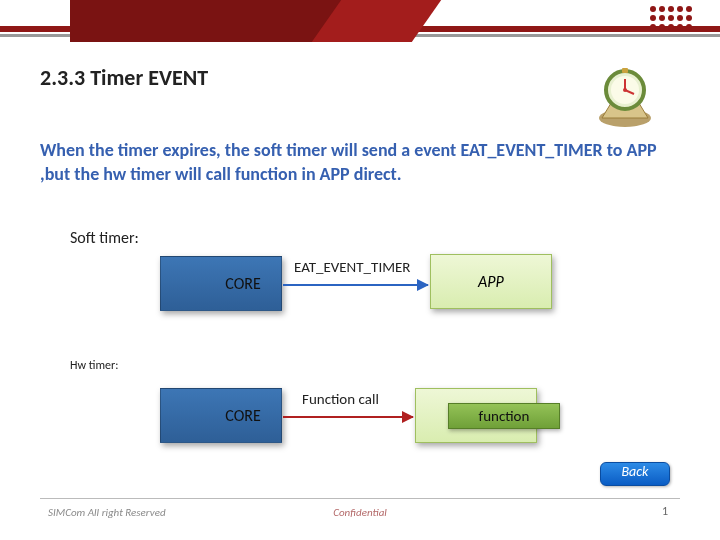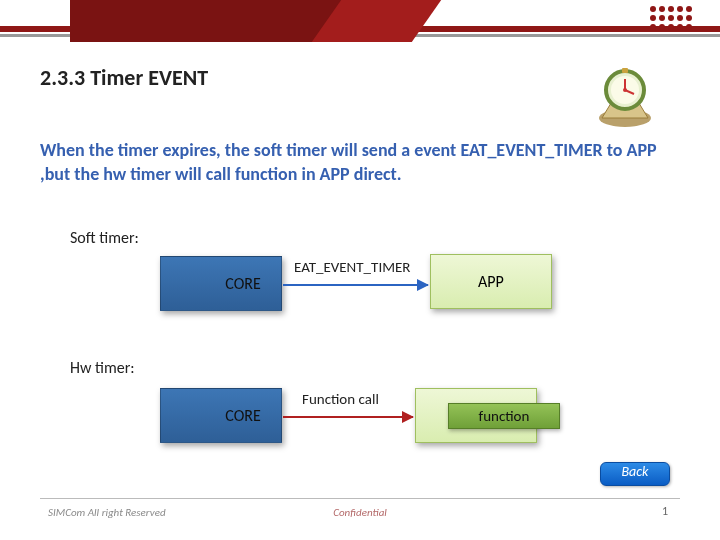--- a/index.html
+++ b/index.html
@@ -34,31 +34,32 @@
     font-size:22px; font-weight:700; color:#222;
   }
   .clock-icon {
     position:absolute; top:60px; right:60px; width:70px; height:70px;
   }
   .desc {
     position:absolute; top:138px; left:40px; width:620px;
     font-size:18px; font-weight:600; color:#3660b0; line-height:1.35;
   }
   .label1 { position:absolute; top:228px; left:70px; font-size:16px; color:#222; }
-  .label2 { position:absolute; top:358px; left:70px; font-size:16px; color:#222; }
+  .label2 { position:absolute; top:358px; left:70px; font-size:12px; color:#222; }
   .box {
     position:absolute; width:122px; height:55px;
     display:flex; align-items:center; justify-content:center;
     font-size:16px; box-shadow:2px 3px 6px rgba(0,0,0,.35);
     border:1px solid rgba(0,0,0,.25);
   }
   .core { background:linear-gradient(#3d76b5,#2e5f97); color:#111;padding-left:44px; }
   .app  {
     background:linear-gradient(#eef7d6,#d9edb0);
     border:1px solid #9fbf5f;
+    font-style:italic;
   }
   .func-outer {
     background:linear-gradient(#eef7d6,#d9edb0);
     border:1px solid #9fbf5f;
   }
   .func-inner {
     position:absolute; width:112px; height:26px;
     background:linear-gradient(#94c257,#6fa038);
     border:1px solid #567e28;
     display:flex; align-items:center; justify-content:center;

